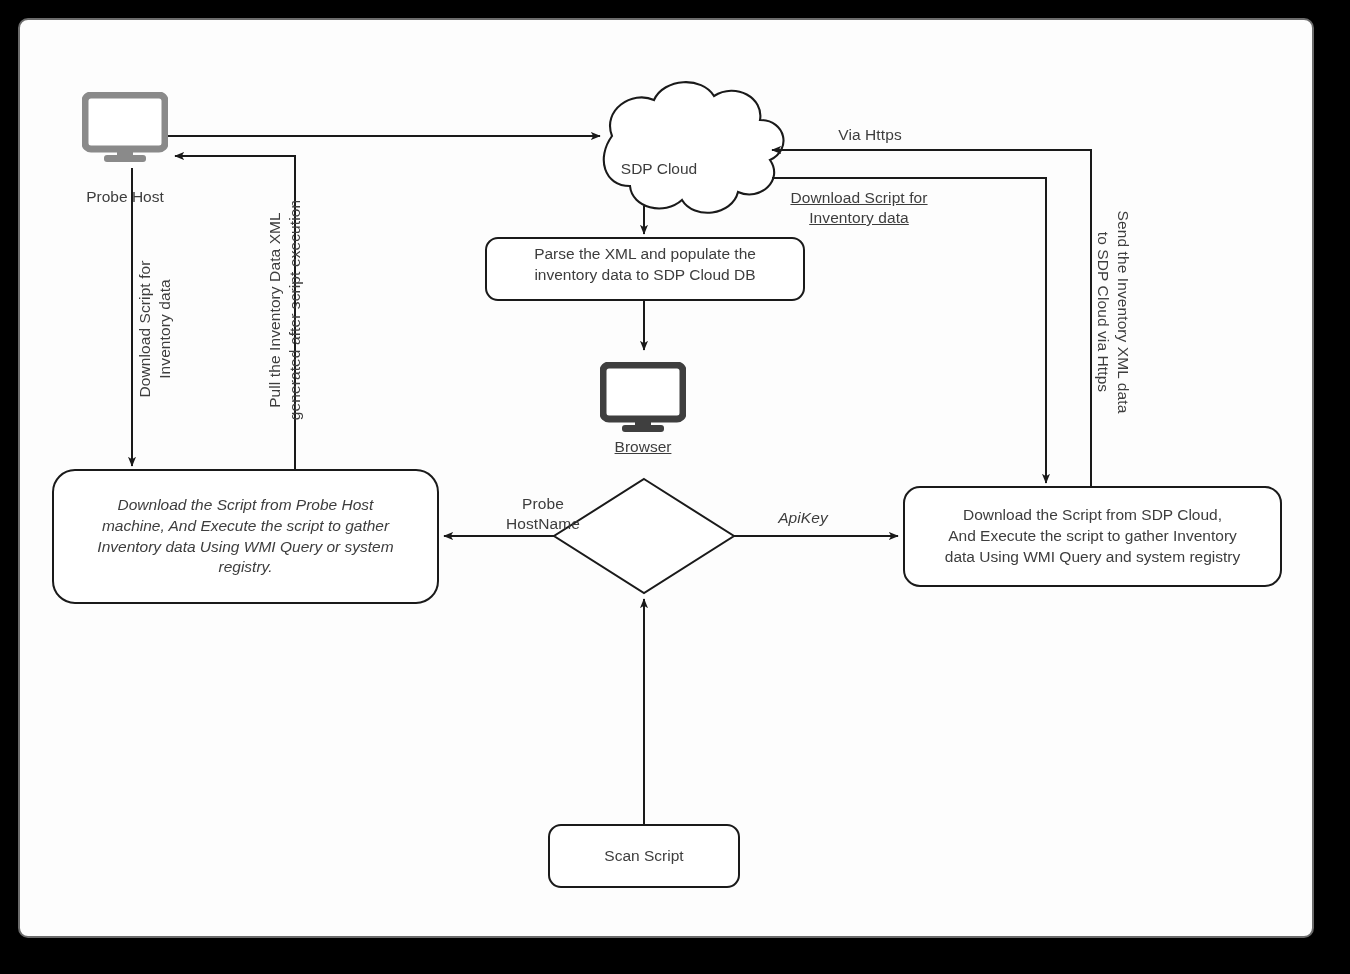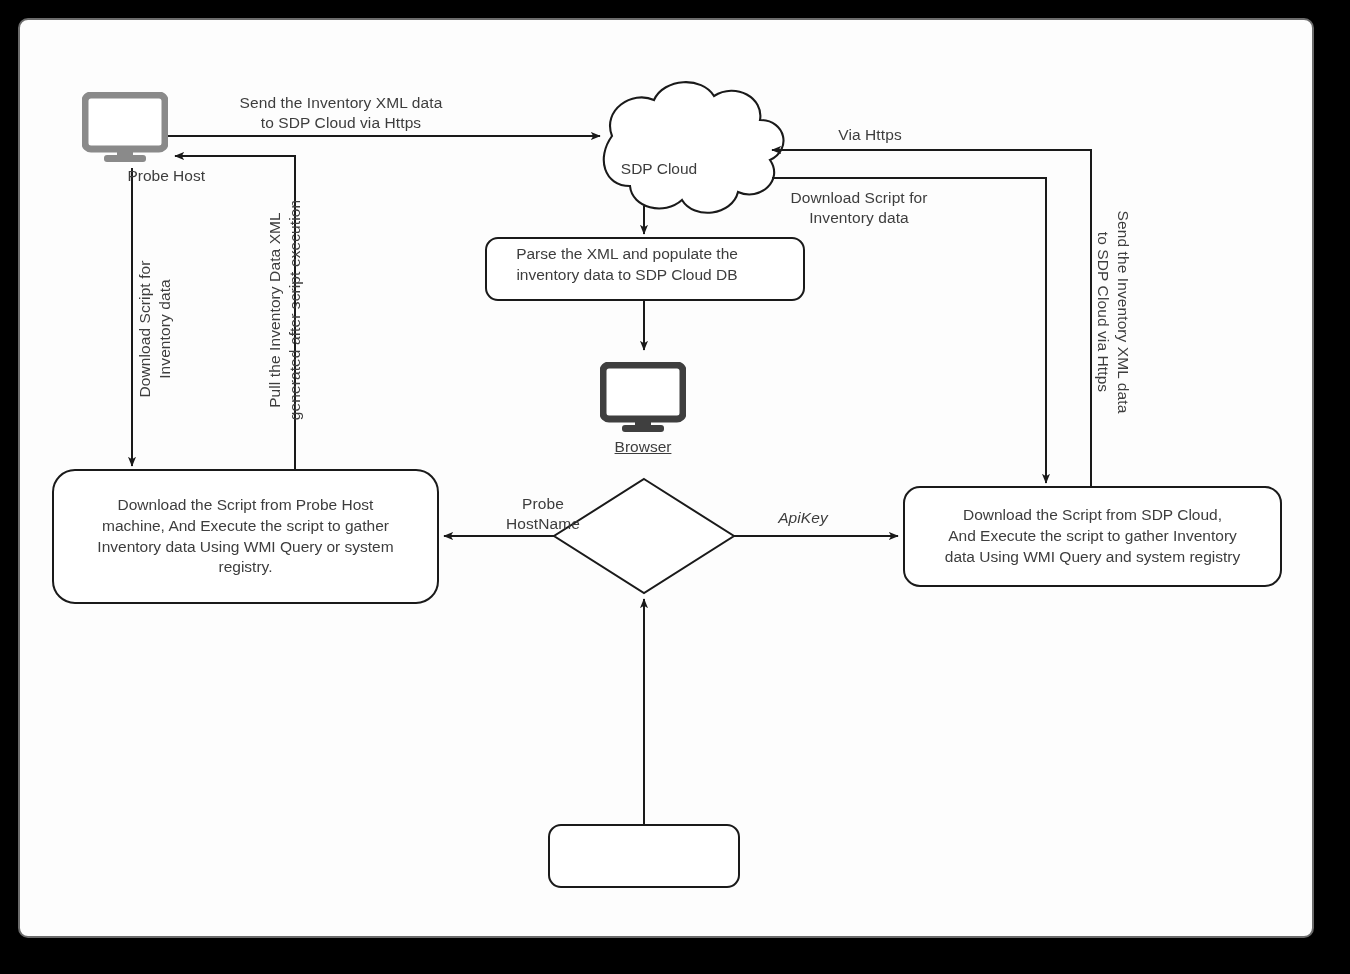--- a/index.html
+++ b/index.html
@@ -132,51 +132,50 @@
       <path d="M 714 516 L 878 516" fill="none" stroke="#1a1a1a" stroke-width="2" marker-end="url(#arrow)"></path>
 
       <path d="M 624 805 L 624 579" fill="none" stroke="#1a1a1a" stroke-width="2" marker-end="url(#arrow)"></path>
     </svg>
 
     <svg class="monitor" style="left:62px; top:72px;" width="86" height="72" viewBox="0 0 86 72">
       <rect x="3" y="3" width="80" height="54" rx="6" ry="6" fill="#ffffff" stroke="#8a8a8a" stroke-width="7"></rect>
       <rect x="35" y="56" width="16" height="9" fill="#8a8a8a"></rect>
       <rect x="22" y="63" width="42" height="7" rx="3" ry="3" fill="#8a8a8a"></rect>
     </svg>
-    <div class="icon-caption" style="left:25px; top:147px;text-align:right;">Probe Host</div>
+    <div class="icon-caption" style="left:25px; top:168px;">Probe Host</div>
 
     <svg class="monitor" style="left:580px; top:342px;" width="86" height="72" viewBox="0 0 86 72">
       <rect x="3" y="3" width="80" height="54" rx="6" ry="6" fill="#ffffff" stroke="#3f3f3f" stroke-width="7"></rect>
       <rect x="35" y="56" width="16" height="9" fill="#3f3f3f"></rect>
       <rect x="22" y="63" width="42" height="7" rx="3" ry="3" fill="#3f3f3f"></rect>
     </svg>
     <div class="icon-caption" style="left:543px; top:418px;text-decoration:underline;">Browser</div>
 
     <div class="node-text" style="left:584px; top:132px; width:110px; height:34px;">SDP Cloud</div>
 
-    <div class="node-text" style="left:452px; top:220px; width:310px; height:50px;">Parse the XML and populate the
+    <div class="node-text" style="left:470px; top:220px; width:310px; height:50px;">Parse the XML and populate the
 inventory data to SDP Cloud DB</div>
 
-    <div class="node-text" style="left:37px; top:452px; width:377px; height:129px;">Download the Script from Probe Host
+    <div class="node-text" style="left:37px; top:452px; width:377px; height:129px;font-style:italic;">Download the Script from Probe Host
 machine, And Execute the script to gather
 Inventory data Using WMI Query or system
 registry.</div>
 
     <div class="node-text" style="left:888px; top:469px; width:369px; height:95px;">Download the Script from SDP Cloud,
 And Execute the script to gather Inventory
 data Using WMI Query and system registry</div>
 
 
+    <div class="node-text" style="left:531px; top:807px; width:186px; height:58px;">Scan Script</div>
 
-    <div class="lbl" style="left:186px; top:73px; width:270px;">Send the Inventory XML data
-to SDP Cloud via Https</div>
 
     <div class="lbl" style="left:760px; top:105px; width:180px;">Via Https</div>
 
-    <div class="lbl" style="left:724px; top:168px; width:230px;">Download Script for
+    <div class="lbl" style="left:724px; top:168px; width:230px;text-decoration:underline;">Download Script for
 Inventory data</div>
 
     <div class="lbl lbl-rot-ccw" style="left:115px; top:424px; width:230px;">Download Script for
 Inventory data</div>
 
     <div class="lbl lbl-rot-ccw" style="left:245px; top:430px; width:280px;">Pull the Inventory Data XML
 generated after script execution</div>
 
     <div class="lbl lbl-rot-cw" style="left:1113px; top:152px; width:280px;">Send the Inventory XML data
 to SDP Cloud via Https</div>

